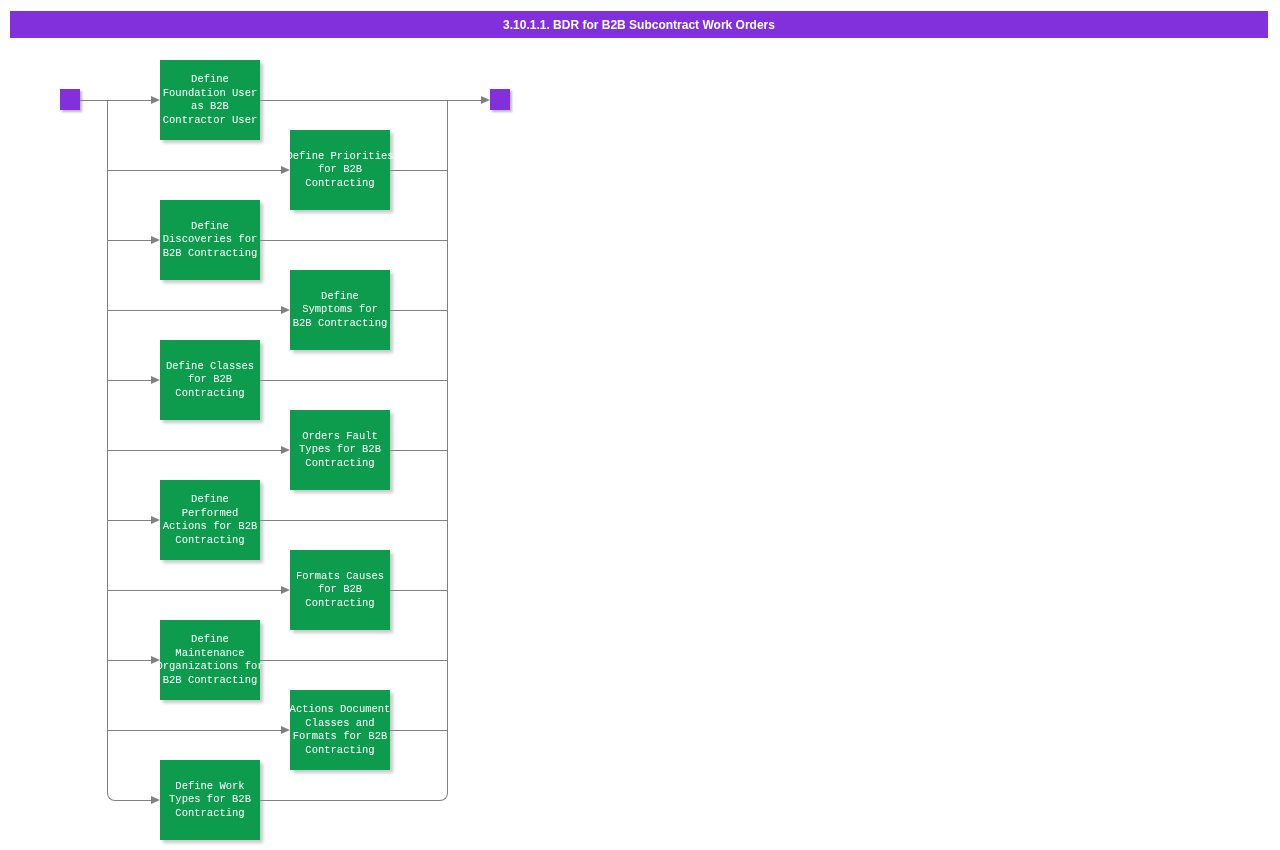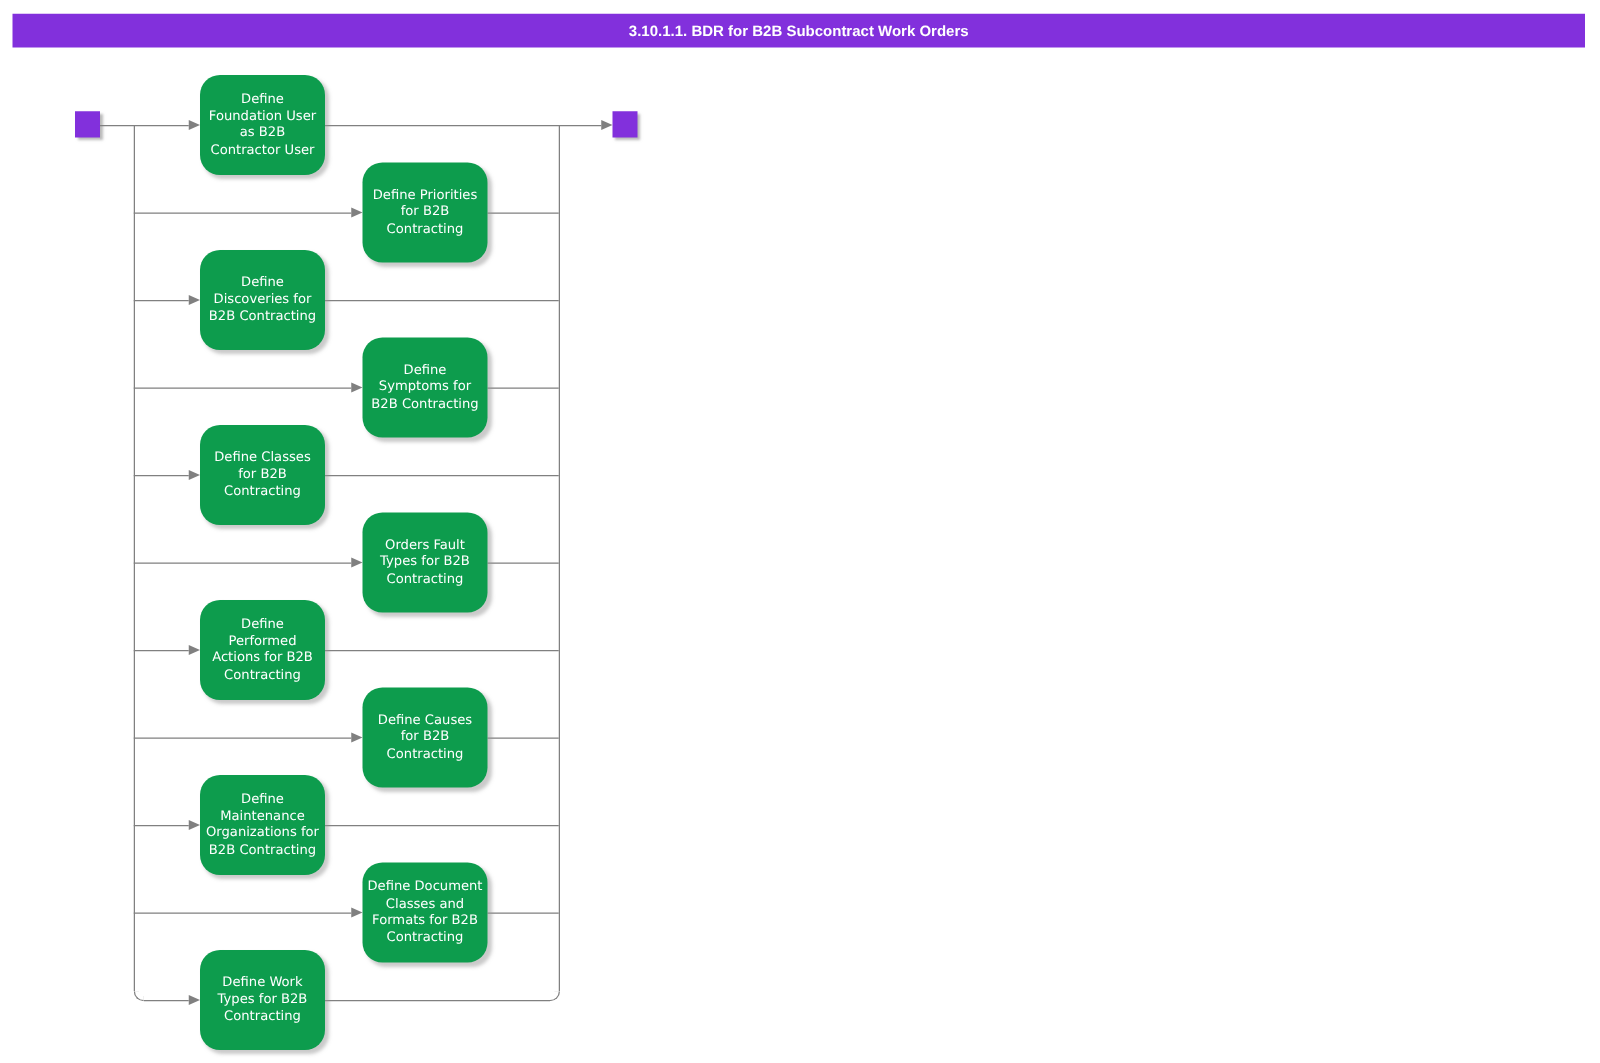--- a/index.html
+++ b/index.html
@@ -13,25 +13,26 @@
     background:#8230DC; color:#ffffff;
     display:flex; align-items:center; justify-content:center;
     font-family:"Liberation Sans", sans-serif; font-size:12px; font-weight:bold;
   }
   .sq {
     position:absolute; width:20px; height:21px; background:#8230DC;
     box-shadow:2px 2px 2px rgba(130,130,130,0.55);
   }
   .node {
     position:absolute; width:100px; height:80px;
-    background:#0D9C4D; border-radius:16px;
+    background:#0D9C4D; border-radius:0;
     color:#ffffff; font-size:10.5px; line-height:13.5px;
     display:flex; align-items:center; justify-content:center;
     text-align:center; white-space:pre;
     box-shadow:3px 3px 3px rgba(150,150,150,0.5);
+    font-family:Liberation Mono, monospace;
   }
   .hl { position:absolute; height:1px; background:#808080; }
   .vl { position:absolute; width:1px; background:#808080; }
   .cbl {
     position:absolute; width:8px; height:8px; box-sizing:border-box;
     border-left:1px solid #808080; border-bottom:1px solid #808080;
     border-bottom-left-radius:8px;
   }
   .cbr {
     position:absolute; width:8px; height:8px; box-sizing:border-box;
@@ -119,28 +120,28 @@
   <div class="node" style="left:160px; top:340px;">Define Classes
 for B2B
 Contracting</div>
   <div class="node" style="left:290px; top:410px;">Orders Fault
 Types for B2B
 Contracting</div>
   <div class="node" style="left:160px; top:480px;">Define
 Performed
 Actions for B2B
 Contracting</div>
-  <div class="node" style="left:290px; top:550px;">Define Causes
+  <div class="node" style="left:290px; top:550px;">Formats Causes
 for B2B
 Contracting</div>
   <div class="node" style="left:160px; top:620px;">Define
 Maintenance
 Organizations for
 B2B Contracting</div>
-  <div class="node" style="left:290px; top:690px;">Define Document
+  <div class="node" style="left:290px; top:690px;">Actions Document
 Classes and
 Formats for B2B
 Contracting</div>
   <div class="node" style="left:160px; top:760px;">Define Work
 Types for B2B
 Contracting</div>
 
 </div>
 
 </body></html>

